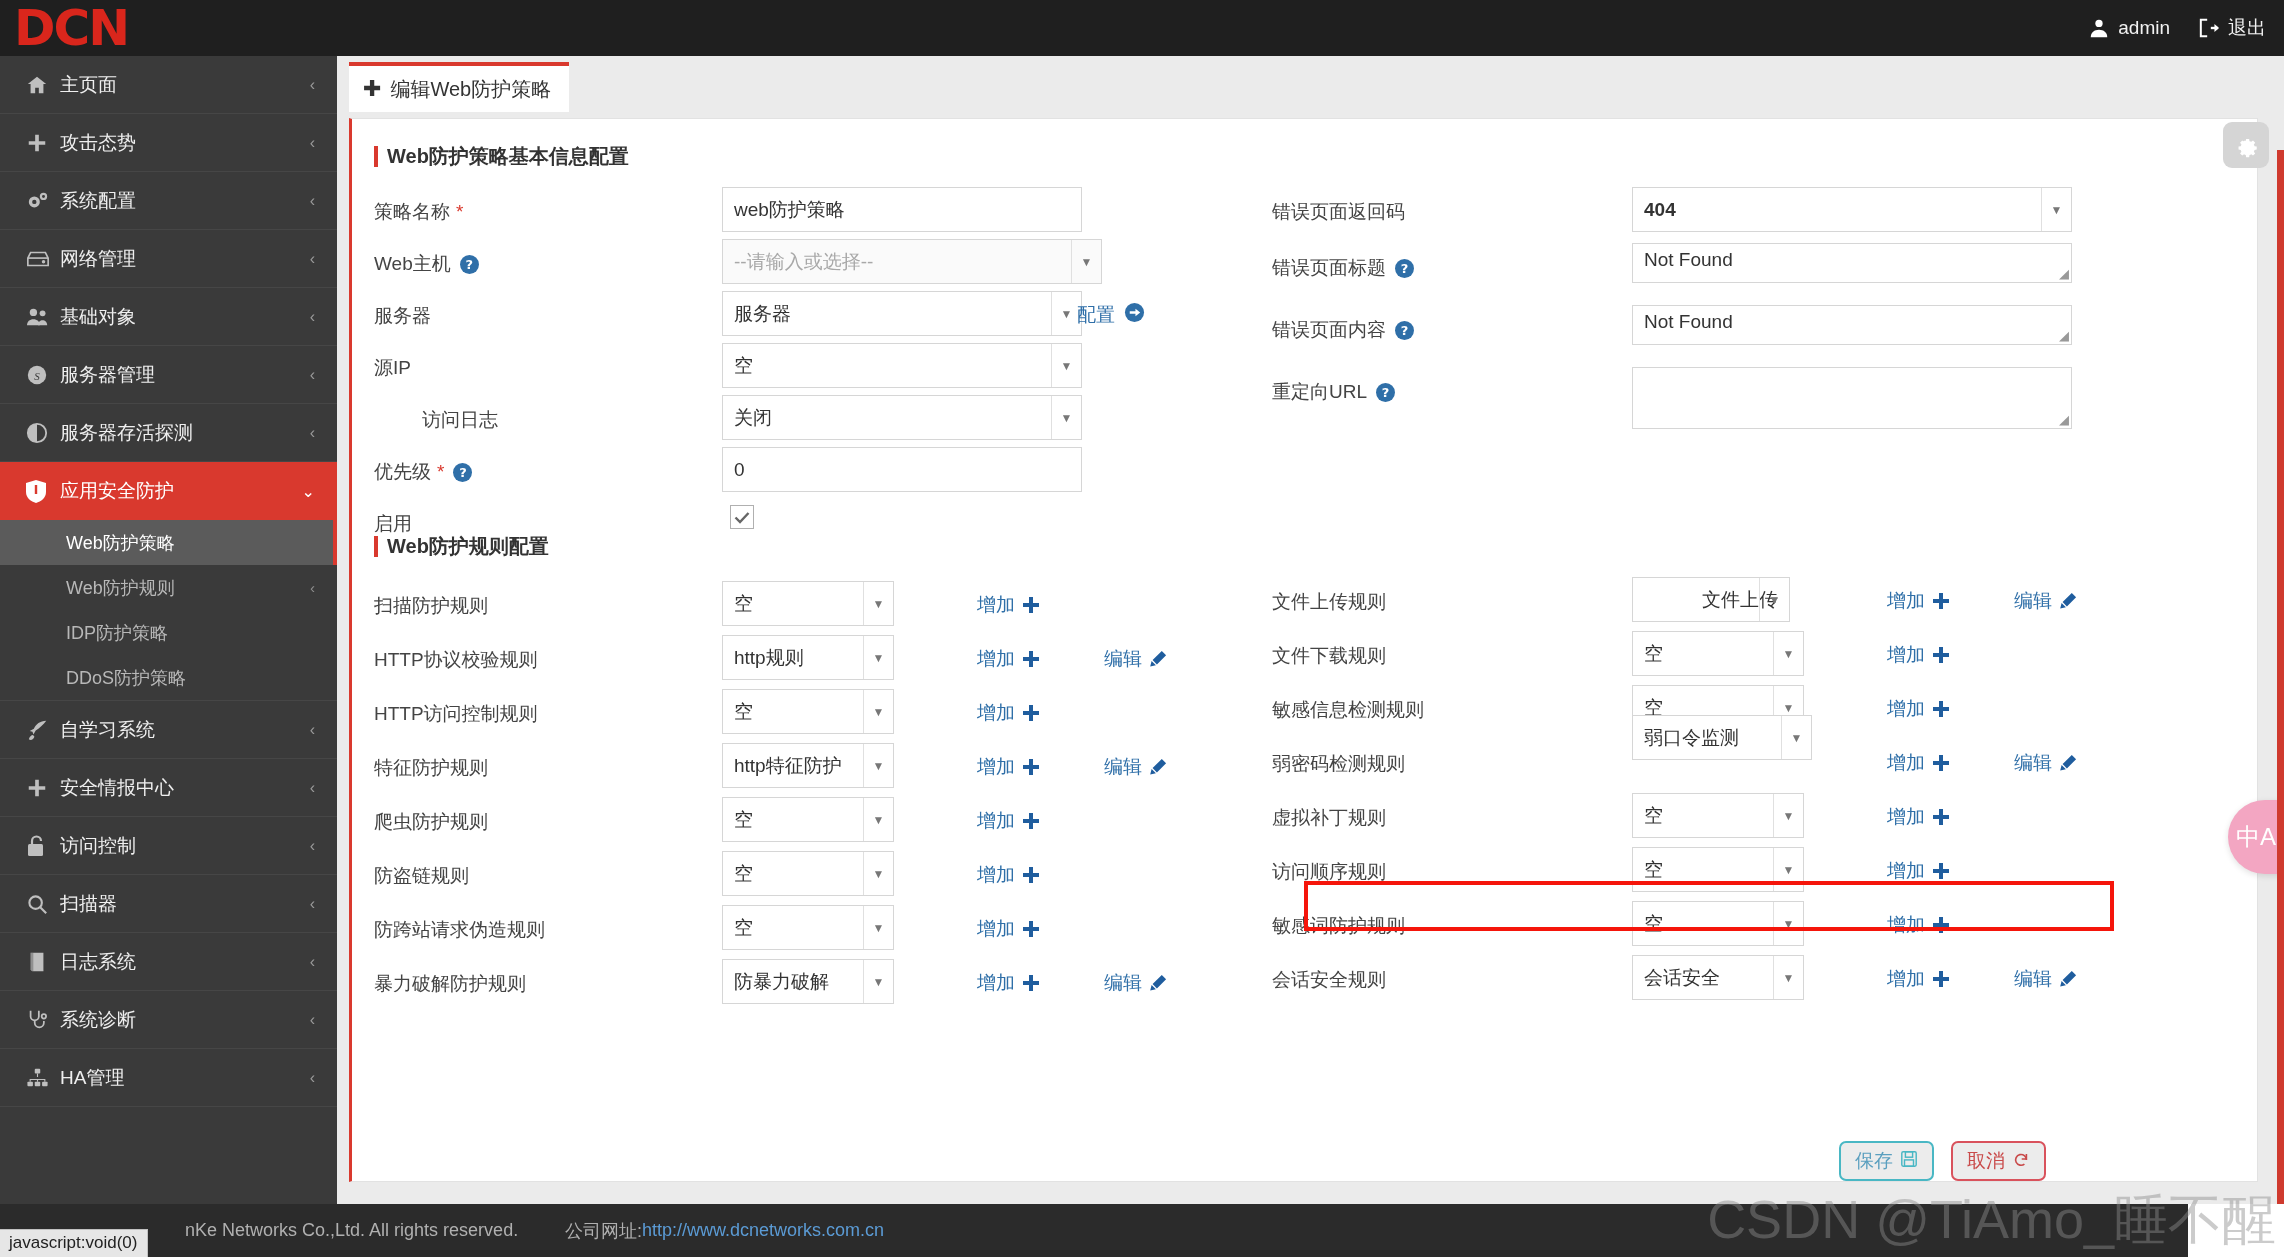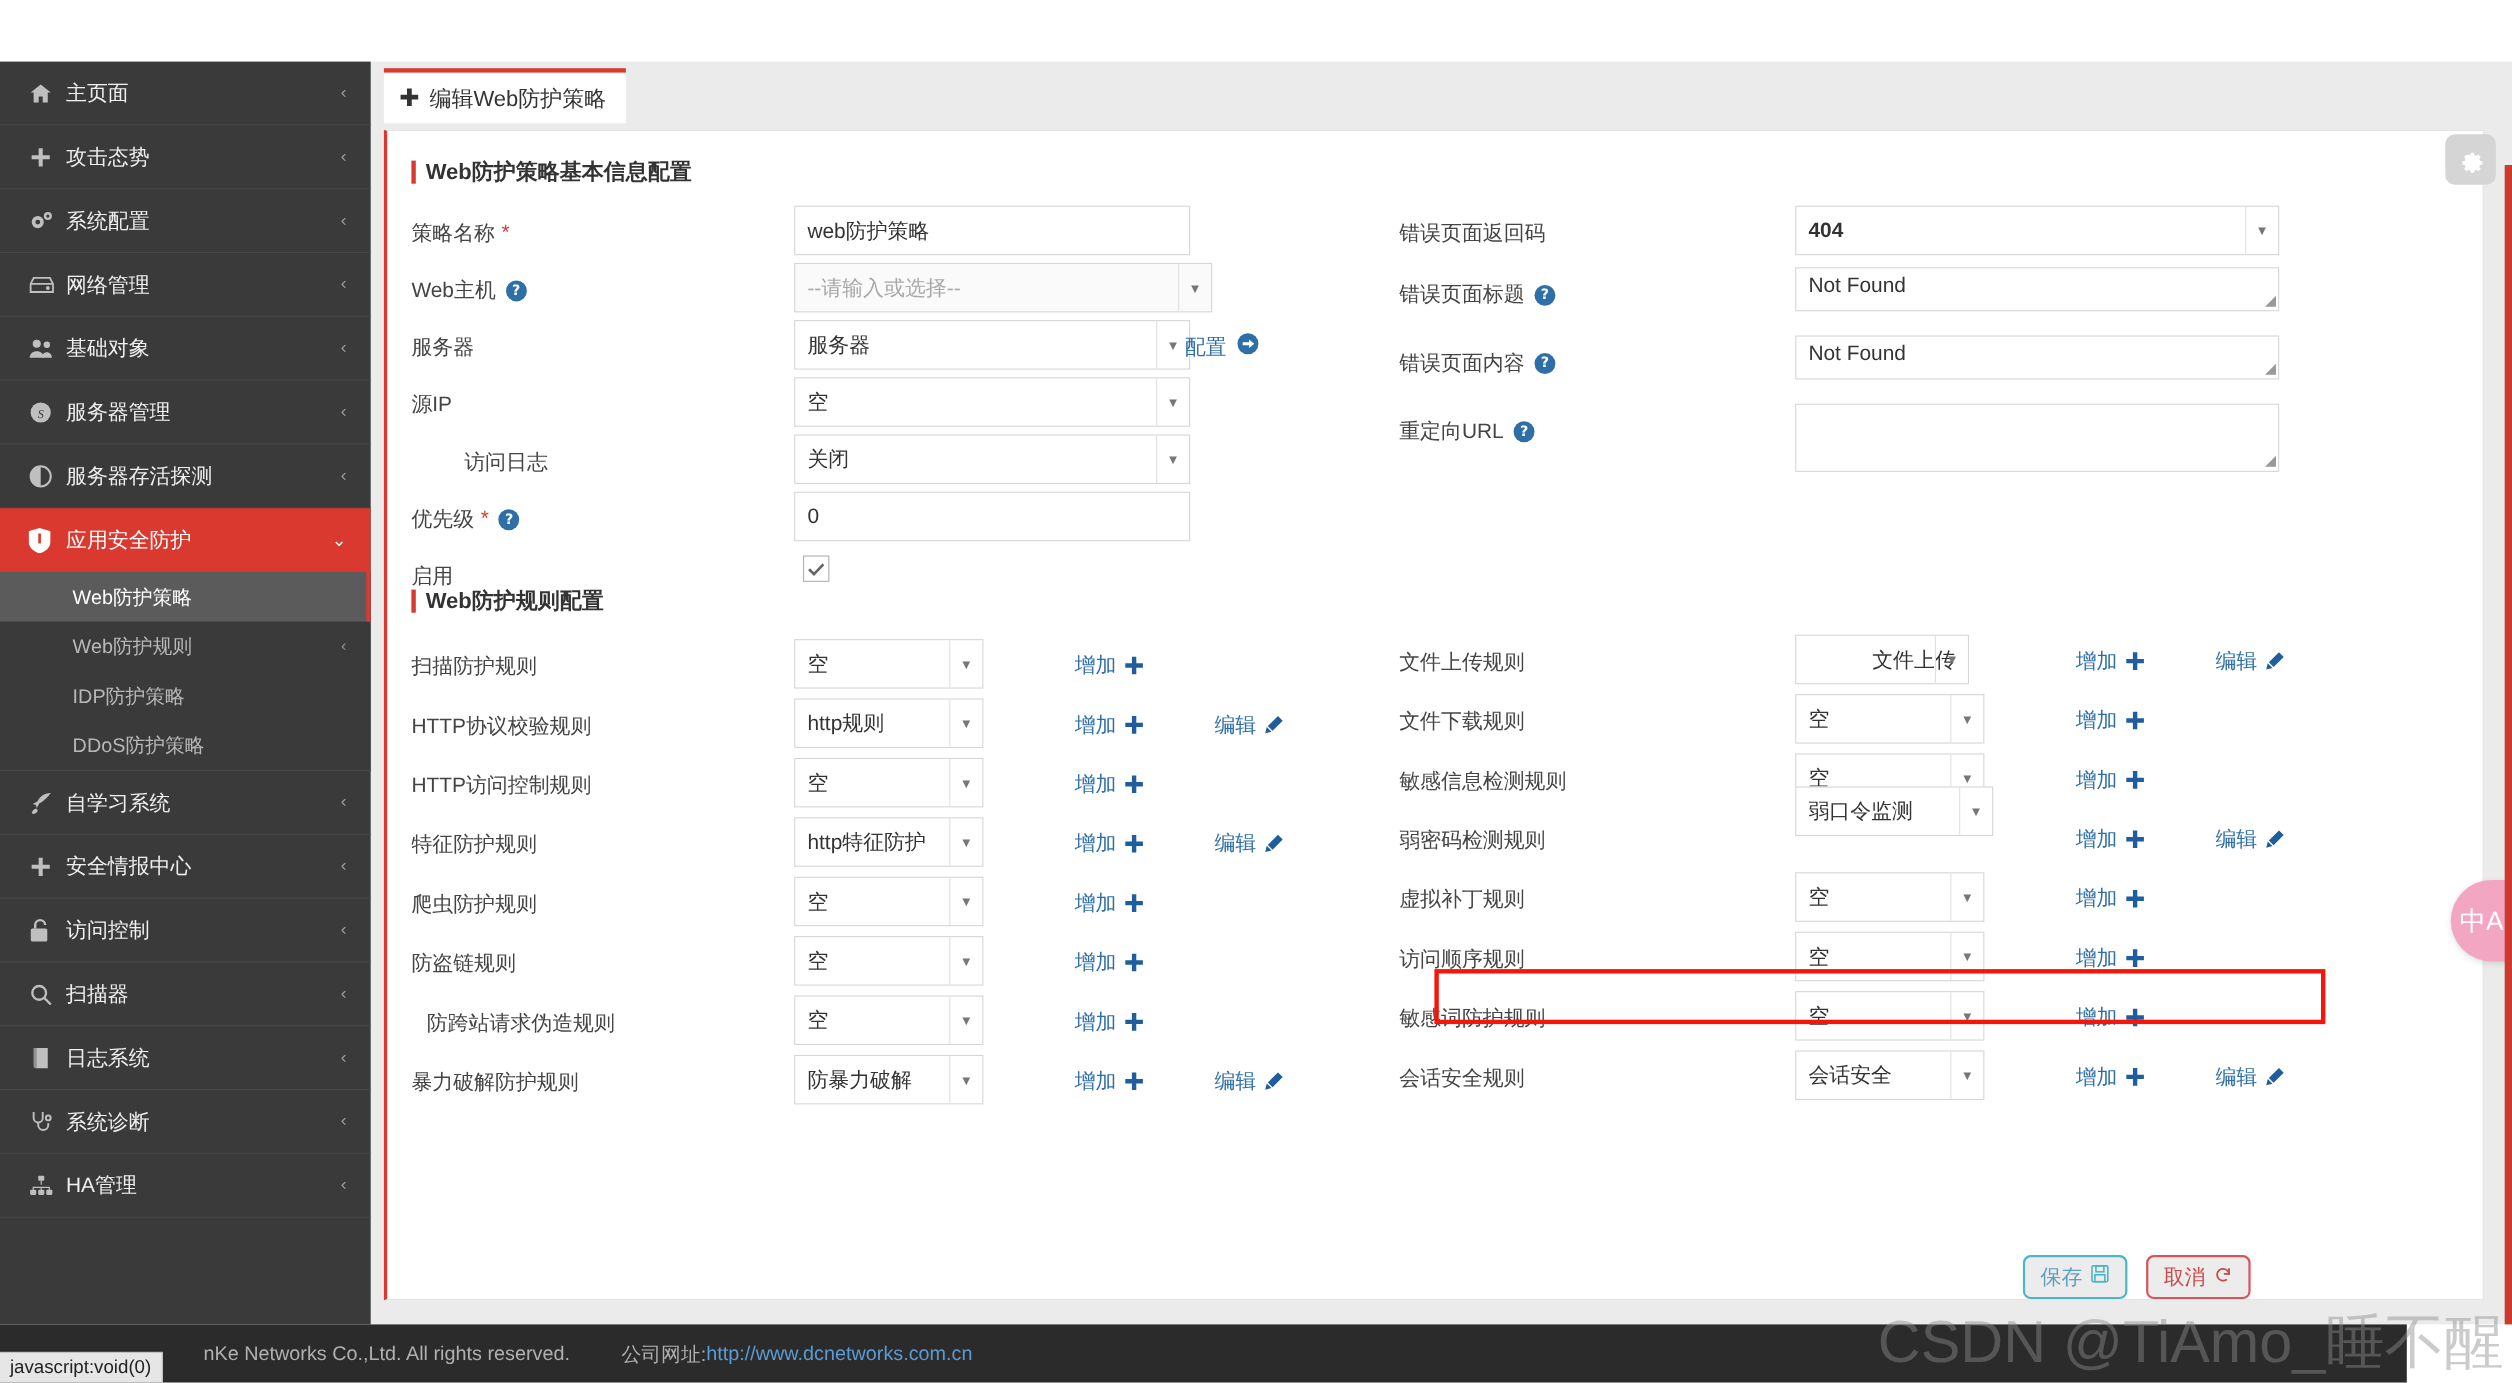--- a/index.html
+++ b/index.html
@@ -187,20 +187,44 @@
     position: absolute; right: 8px; bottom: 0px; font-size: 54px;
     color: rgba(140,140,140,.45); white-space: nowrap; z-index: 55;
     font-family: "Liberation Sans", sans-serif; pointer-events: none;
   }
 </style>
 </head>
 <body>
 
 <div id="app">
 
+  <div class="topbar">
+    <div class="logo">DCN</div>
+    <div class="topbar-right">
+      <div class="tb-item">
+        <span>
+          <svg width="22" height="22" viewBox="0 0 24 24" fill="#ffffff">
+              <circle cx="12" cy="7" r="4"></circle>
+              <path d="M3 22c0-5 4-8 9-8s9 3 9 8z"></path>
+            </svg>
+        </span>
+        <span>admin</span>
+      </div>
+      <div class="tb-item">
+        <span>
+          <svg width="22" height="20" viewBox="0 0 24 22" fill="none" stroke="#ffffff" stroke-width="2.2">
+            <path d="M10 2H3v18h7"></path>
+              <path d="M14 11h8" stroke-width="2.6"></path>
+              <path d="M18 6.5l5 4.5-5 4.5" fill="#fff" stroke="none"></path>
+          </svg>
+        </span>
+        <span>退出</span>
+      </div>
+    </div>
+  </div>
 
   <div class="sidebar">
     <div id="nav-host">
         <div class="nav-item">
           <span class="ico">
             <svg width="22" height="22" viewBox="0 0 24 24" fill="currentColor">
               <path d="M12 3L2 11h3v10h5v-6h4v6h5V11h3z"></path>
             </svg>
           </span>
           <span class="lbl">主页面</span>
@@ -583,21 +607,21 @@
             <span class="caret">▼</span>
           </div>
           <div class="link-act" style="position:absolute;left:625px;top:743px;">
             <span>增加</span>
             <span class="ic">
               <svg width="18" height="18" viewBox="0 0 18 18" fill="#1f5d9e">
                 <path d="M7 1h4v6h6v4h-6v6H7v-6H1V7h6z"></path>
               </svg>
             </span>
           </div>
-          <div class="form-row" style="left:22px;top:798px;margin-left:14px;">
+          <div class="form-row" style="left:22px;top:798px;">
             <span class="flabel">防跨站请求伪造规则</span>
           </div>
           <div class="sel" style="position:absolute;left:370px;top:786px;width:172px;">
             <span>空</span>
             <span class="caret">▼</span>
           </div>
           <div class="link-act" style="position:absolute;left:625px;top:797px;">
             <span>增加</span>
             <span class="ic">
               <svg width="18" height="18" viewBox="0 0 18 18" fill="#1f5d9e">

